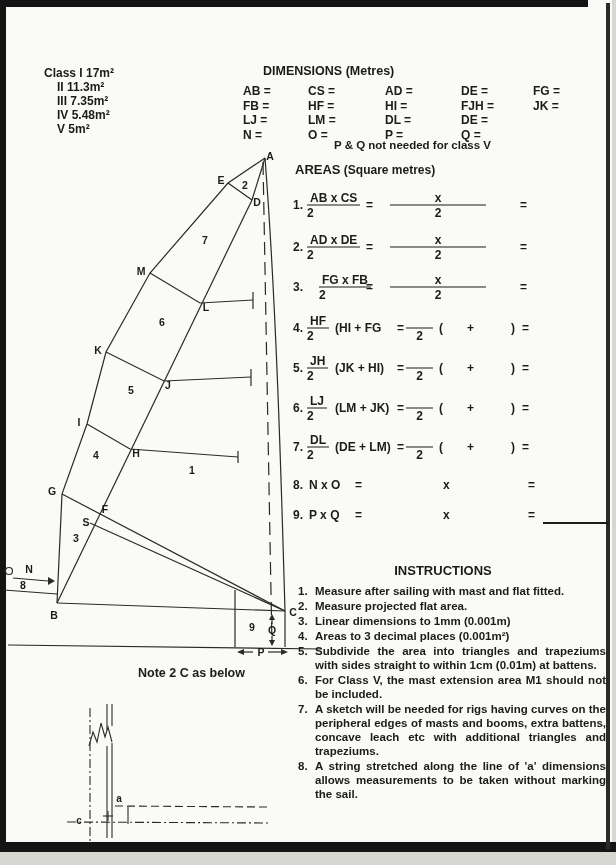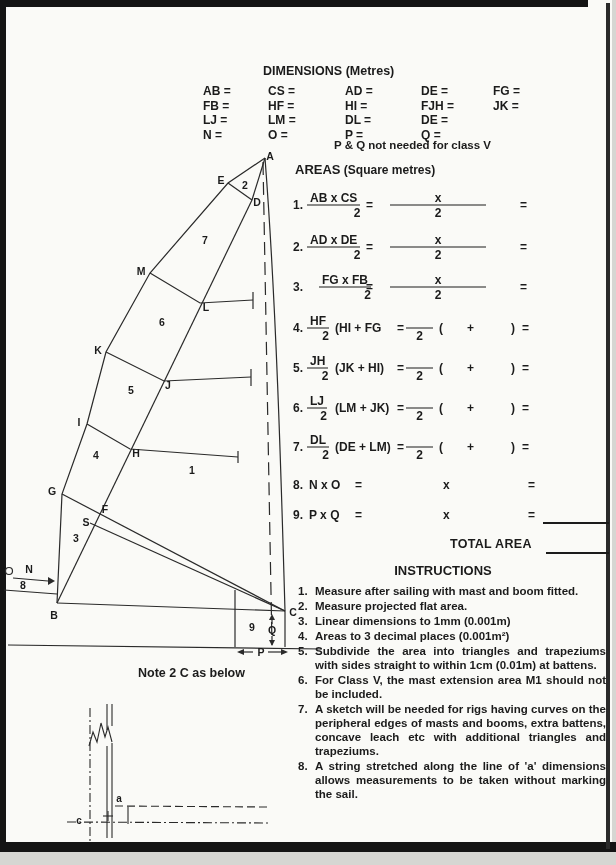--- a/index.html
+++ b/index.html
@@ -12,40 +12,40 @@
   .border-right{position:absolute;left:606px;top:3px;width:4px;height:846px;background:#2a2a2a;}
 
   .title{position:absolute;left:6px;top:32px;width:600px;text-align:center;font-size:13.5px;font-weight:bold;letter-spacing:.2px;}
 
   .class-list{position:absolute;left:44px;top:66px;font-size:12px;font-weight:bold;line-height:14px;}
   .class-line{white-space:nowrap;}
   .class-line.indent{padding-left:13px;}
 
   .dims-heading{position:absolute;left:263px;top:64px;font-size:12.5px;font-weight:bold;}
   .dims-grid{position:absolute;left:203px;top:84px;font-size:12px;font-weight:bold;}
-  .dim-row{display:flex;height:14.5px;}
+  .dim-row{display:flex;height:14.5px;margin-left:40px;}
   .dim-row span{display:inline-block;white-space:nowrap;}
   .dim-row span:nth-child(1){width:65px;}
   .dim-row span:nth-child(2){width:77px;}
   .dim-row span:nth-child(3){width:76px;}
   .dim-row span:nth-child(4){width:72px;}
   .dim-row span:nth-child(5){width:55px;}
   .pq-note{position:absolute;left:334px;top:139px;font-size:11.5px;font-weight:bold;}
 
   .sail-diagram{position:absolute;left:0;top:140px;width:330px;height:525px;}
   .sail-diagram svg{position:absolute;left:0;top:0;}
   .diag-label{position:absolute;transform:translate(-50%,-50%);font-size:10.5px;font-weight:bold;line-height:10px;}
 
   .areas{position:absolute;left:293px;top:140px;width:322px;height:430px;font-size:12px;font-weight:bold;}
   .areas-heading{position:absolute;left:2px;top:22px;}
   .areas-heading .h1{font-size:13px;font-weight:bold;}
   .areas-heading .h2{font-size:12px;font-weight:bold;}
   .arow{position:absolute;left:0;width:322px;height:26px;}
   .arow .abs{position:absolute;top:50%;transform:translateY(-50%);white-space:nowrap;}
-  .frac{position:absolute;display:flex;flex-direction:column;align-items:flex-end;top:50%;transform:translateY(-50%);}
+  .frac{position:absolute;display:flex;flex-direction:column;align-items:flex-start;top:50%;transform:translateY(-50%);}
   .f-top{border-bottom:1.8px solid #1b1b1b;padding:0 3px 1px;line-height:12px;white-space:nowrap;}
   .f-bot{line-height:12px;padding-top:1px;}
   .bfrac{position:absolute;display:flex;flex-direction:column;align-items:center;top:50%;transform:translateY(-50%);width:96px;}
   .bfrac .bf-top{width:100%;text-align:center;border-bottom:1.8px solid #1b1b1b;line-height:12px;padding-bottom:1px;}
   .bfrac .bf-bot{line-height:12px;padding-top:1px;}
   .bfrac.sm{width:27px;}
   .bfrac.sm .bf-top{height:12px;}
   .srow{position:absolute;left:0;width:322px;height:16px;}
   .srow .abs{position:absolute;top:0;white-space:nowrap;}
   .fill-line{position:absolute;border-bottom:2px solid #1b1b1b;height:13px;}
@@ -66,20 +66,27 @@
 <body>
 
 <div class="screen">
   <div class="page"></div>
   <div class="border-top"></div>
   <div class="border-left"></div>
   <div class="border-bottom"></div>
   <div class="border-right"></div>
 
 
+  <div class="class-list">
+    <div class="class-line">Class I 17m²</div>
+    <div class="class-line indent">II 11.3m²</div>
+    <div class="class-line indent">III 7.35m²</div>
+    <div class="class-line indent">IV 5.48m²</div>
+    <div class="class-line indent">V 5m²</div>
+  </div>
 
   <div class="dims-heading">DIMENSIONS (Metres)</div>
   <div class="dims-grid">
     <div class="dim-row">
       <span>AB =</span>
         <span>CS =</span>
         <span>AD =</span>
         <span>DE =</span>
         <span>FG =</span>
     </div>
@@ -311,32 +318,28 @@
     </div>
     <div class="srow" style="top:368px">
       <span class="abs" style="left:0">9.</span>
       <span class="abs" style="left:16px">P x Q</span>
       <span class="abs" style="left:62px">=</span>
       <span class="abs" style="left:150px">x</span>
       <span class="abs" style="left:235px">=</span>
       <span class="fill-line" style="left:250px;top:1px;width:66px"></span>
     </div>
 
-    <div class="total-row" style="top:397px">
-      <span class="total-label">TOTAL AREA</span>
-      <span class="fill-line" style="left:253px;top:2px;width:63px"></span>
-    </div>
   </div>
 
   <div class="instructions">
     <div class="instr-heading">INSTRUCTIONS</div>
     <div class="instr-list">
         <div class="instr-item">
           <span class="instr-num">1.</span>
-          <span class="instr-text">Measure after sailing with mast and boom fitted.</span>
+          <span class="instr-text">Measure after sailing with mast and flat fitted.</span>
         </div>
         <div class="instr-item">
           <span class="instr-num">2.</span>
           <span class="instr-text">Measure projected flat area.</span>
         </div>
         <div class="instr-item">
           <span class="instr-num">3.</span>
           <span class="instr-text">Linear dimensions to 1mm (0.001m)</span>
         </div>
         <div class="instr-item">

